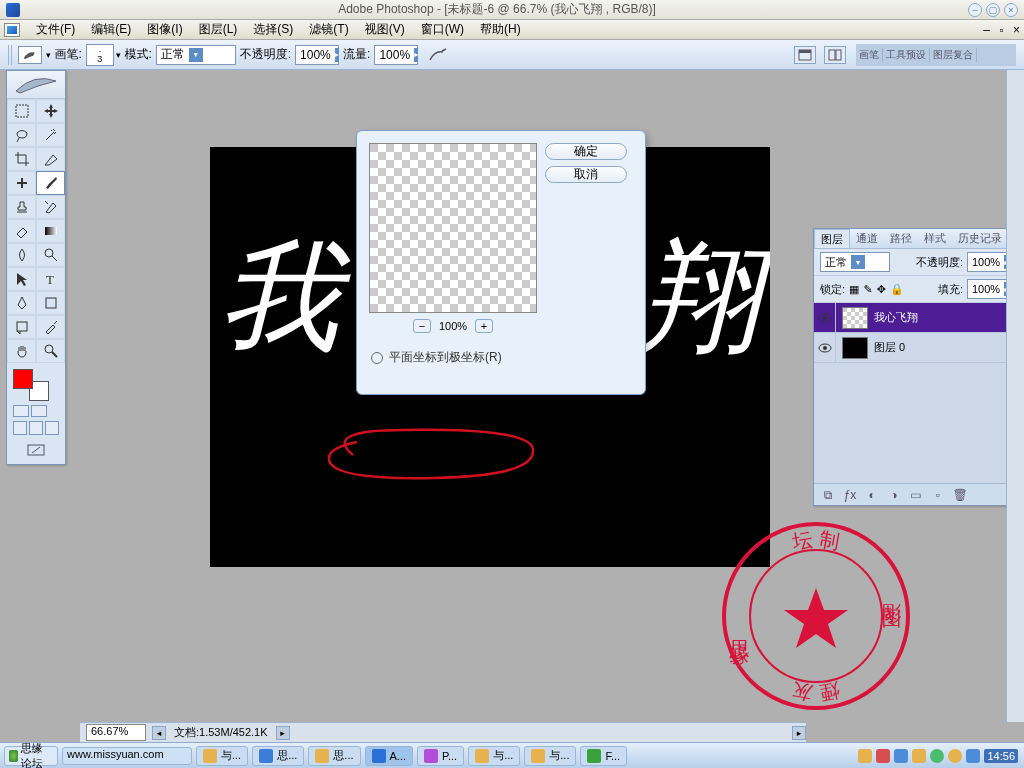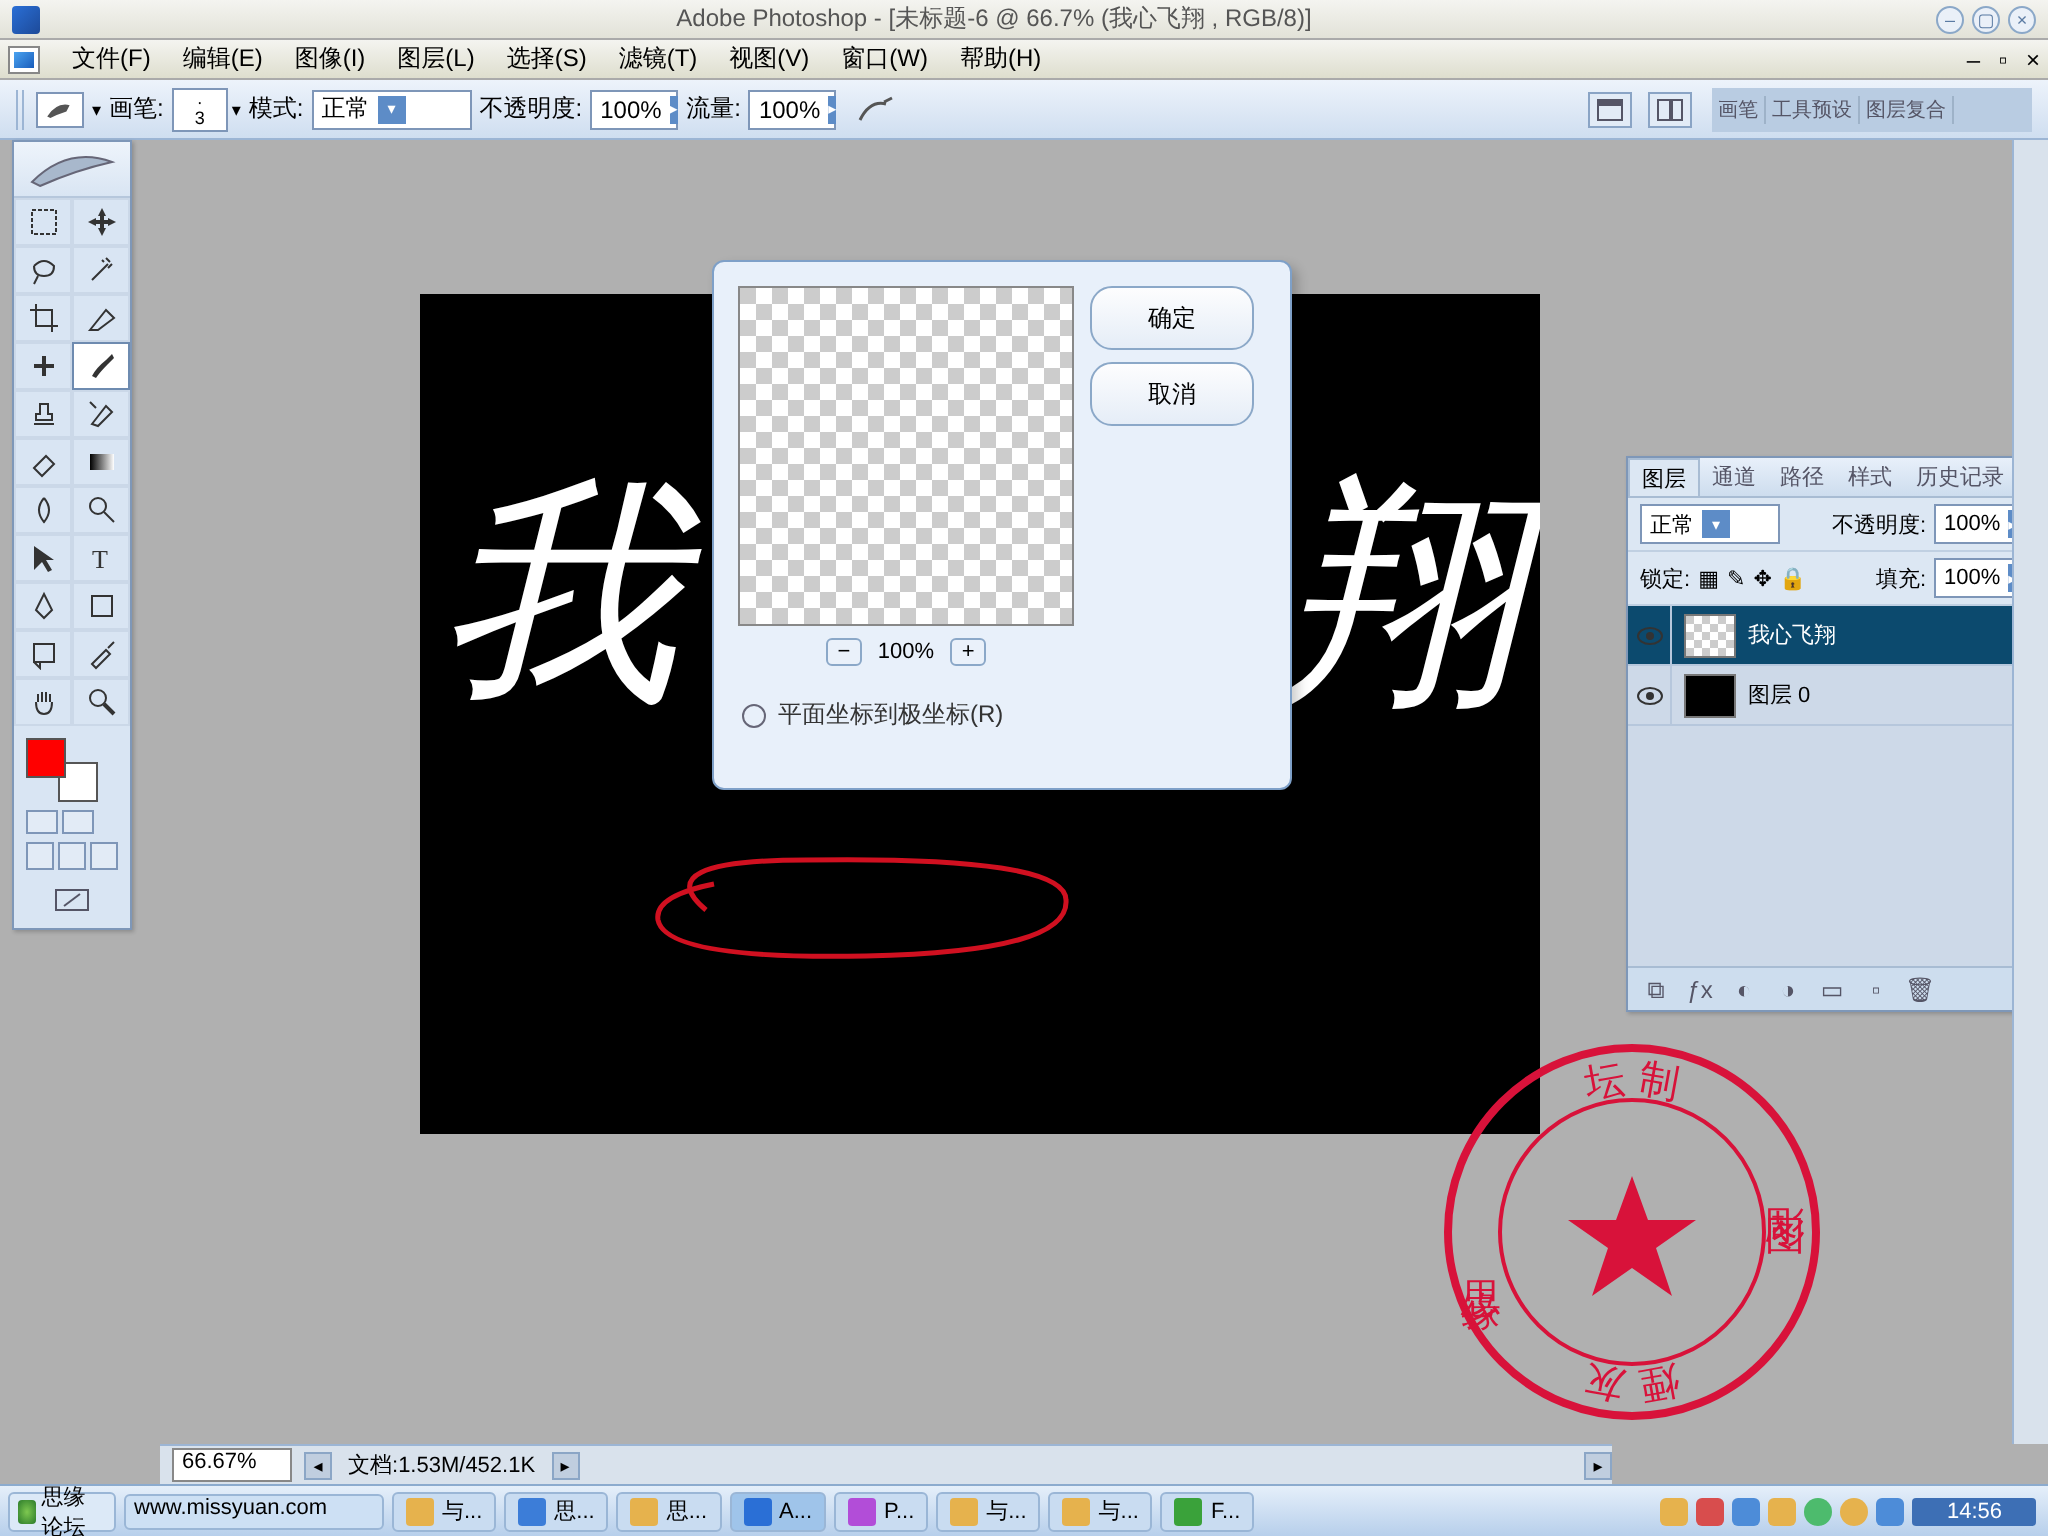--- a/index.html
+++ b/index.html
@@ -53,53 +53,53 @@
 .scroll-bottom{position:absolute;left:80px;right:218px;bottom:26px;height:20px;background:#d9e2ec;border-top:1px solid #9cb5d4;display:flex;align-items:center;font-size:11px}
 .scroll-bottom .zoom{width:60px;height:17px;border:1px solid #888;background:#fff;margin:0 6px;text-align:left;padding:0 4px}
 .scroll-bottom .arrow{width:14px;height:14px;background:#c0cedf;border:1px solid #8ba6c6;display:flex;align-items:center;justify-content:center;font-size:9px}
 .dialog{position:absolute;left:356px;top:130px;width:290px;background:#e8f0fa;border:1px solid #7ea0c8;border-radius:6px;box-shadow:3px 3px 6px rgba(0,0,0,.2)}
 .dialog .dtitle{height:23px;background:linear-gradient(#dfeaf8,#c6d8ee);border-radius:6px 6px 0 0;display:flex;align-items:center;padding:0 8px;font-size:12px;color:#444}
 .dialog .dtitle .t{flex:1;text-align:center}
 .dialog .dclose{width:16px;height:16px;border:1px solid #8ba8c8;border-radius:50%;background:#d8e5f4;font-size:10px;display:flex;align-items:center;justify-content:center;color:#5b7ba3}
 .dialog .dbody{padding:12px;display:flex;gap:8px}
 .preview{width:168px;height:170px;border:1px solid #888;background:repeating-conic-gradient(#fff 0 25%,#ccc 0 50%) 0 0/16px 16px}
 .dbtns{display:flex;flex-direction:column;gap:6px}
-.dbtn{width:82px;height:32px;border:1px solid #8ba8c8;border-radius:11px;background:linear-gradient(#fdfdfe,#e5edf7);display:flex;align-items:center;justify-content:center;cursor:pointer}
+.dbtn{width:82px;height:17px;border:1px solid #8ba8c8;border-radius:11px;background:linear-gradient(#fdfdfe,#e5edf7);display:flex;align-items:center;justify-content:center;cursor:pointer}
 .zoomrow{display:flex;align-items:center;justify-content:center;gap:8px;margin-top:6px;font-size:11px}
 .zoomrow .zbtn{width:18px;height:14px;border:1px solid #8ba8c8;border-radius:3px;background:#eaf1fa;display:flex;align-items:center;justify-content:center}
 .radios{padding:0 14px 24px}
 .radio{display:flex;align-items:center;gap:6px;margin:4px 0;font-size:12px;color:#333}
 .radio .r{width:12px;height:12px;border:1px solid #667;border-radius:50%;display:flex;align-items:center;justify-content:center}
 .radio .r.sel::after{content:"";width:6px;height:6px;background:#2b66c4;border-radius:50%}
 .handdrawn{position:absolute;pointer-events:none}
 .layers-panel{position:absolute;right:6px;top:228px;width:205px;background:#dce7f3;border:1px solid #7e97b8;box-shadow:1px 1px 2px rgba(0,0,0,.2)}
 .ptabs{height:20px;background:linear-gradient(#e8f0fa,#cdddee);display:flex;font-size:11px;border-bottom:1px solid #a8bcd3}
 .ptabs span{padding:2px 6px;color:#556}
 .ptabs span.active{background:#dce7f3;border:1px solid #a8bcd3;border-bottom:none;color:#000}
 .panelrow{display:flex;align-items:center;padding:3px 6px;gap:4px;border-bottom:1px solid #c0d0e2;font-size:11px}
 .layerlist{background:#cdd9e8;height:180px}
 .layer{display:flex;align-items:center;height:30px;border-bottom:1px solid #b6c7dc;font-size:11px}
-.layer.sel{background:#0c4a6e;color:#fff}
+.layer.sel{background:#4c1d95;color:#fff}
 .eye{width:22px;height:30px;border-right:1px solid #b6c7dc;display:flex;align-items:center;justify-content:center}
 .thumb{width:26px;height:22px;margin:0 6px;border:1px solid #777}
 .thumb.checker{background:repeating-conic-gradient(#fff 0 25%,#ccc 0 50%) 0 0/8px 8px}
 .thumb.black{background:#000}
 .panelfoot{height:22px;background:#cdddee;border-top:1px solid #a8bcd3;display:flex;align-items:center;padding:0 6px;gap:6px}
 .panelfoot span{width:16px;height:14px;display:flex;align-items:center;justify-content:center;color:#556}
 .stamp{position:absolute;right:108px;bottom:52px;width:200px;height:200px;pointer-events:none}
 .stamp svg{width:100%;height:100%}
 .taskbar{position:absolute;left:0;right:0;bottom:0;height:26px;background:linear-gradient(#e5effa,#b7cfeb);border-top:1px solid #8cabce;display:flex;align-items:center;font-size:11px}
 .taskbar .start{width:54px;height:20px;margin:0 4px;background:#dce9f7;border:1px solid #9ab6d6;border-radius:3px;display:flex;align-items:center;padding:0 4px;gap:3px}
 .taskbar .pill{width:130px;height:18px;background:#cde0f4;border:1px solid #9ab6d6;border-radius:3px;margin-right:4px;padding:0 4px;overflow:hidden;white-space:nowrap}
 .taskbar .task{height:20px;padding:0 6px;margin-right:4px;background:#c9dcf1;border:1px solid #9ab6d6;border-radius:3px;display:flex;align-items:center;gap:4px}
 .taskbar .task.active{background:#9fc4ea}
 .taskbar .task .ico{width:14px;height:14px;border-radius:2px}
 .taskbar .tray{margin-left:auto;display:flex;align-items:center;gap:4px;padding-right:6px}
 .tray .ico{width:14px;height:14px;border-radius:3px}
-.clock{font-size:11px;color:#fff;background:#3d6fb5;padding:1px 17px;border-radius:2px}
+.clock{font-size:11px;color:#fff;background:#3d6fb5;padding:1px 3px;border-radius:2px}
 </style>
 </head>
 <body>
 
 <div class="titlebar">
   <div class="icon"></div>
   <div class="title">Adobe Photoshop - [未标题-6 @ 66.7% (我心飞翔   , RGB/8)]</div>
   <div class="winbtns">
     <span>–</span>
     <span>▢</span>

